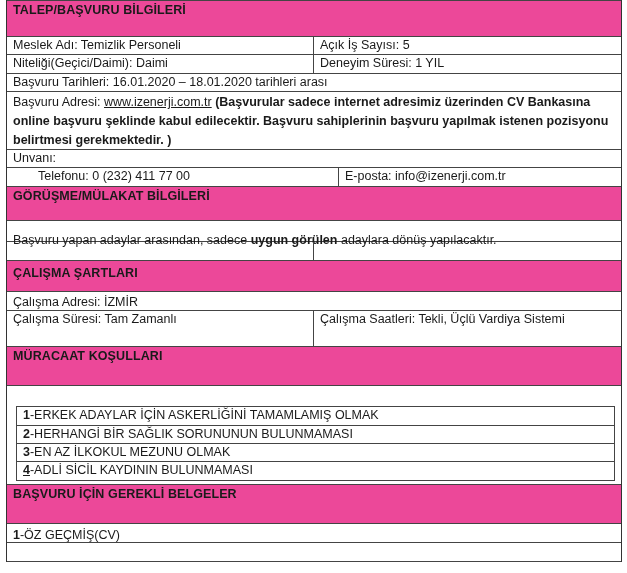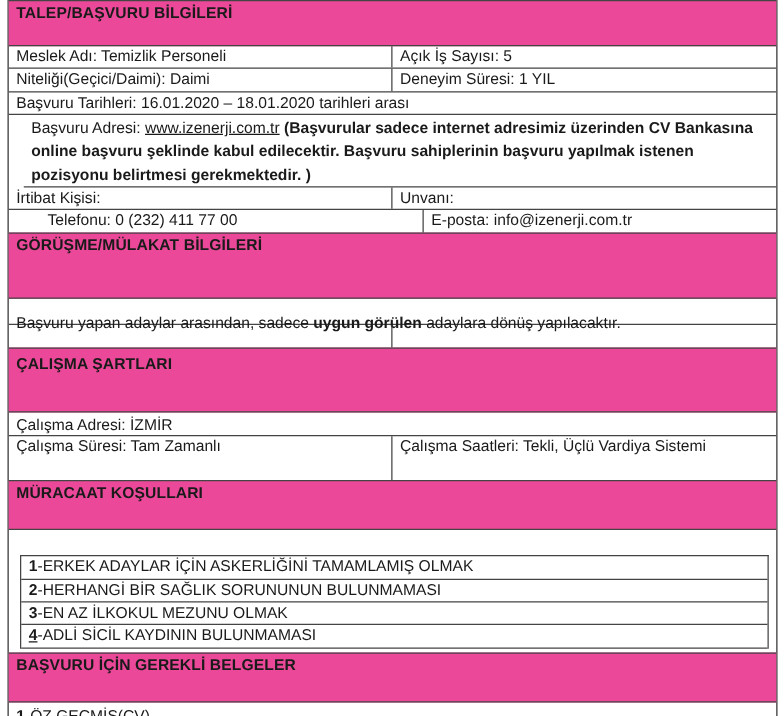--- a/index.html
+++ b/index.html
@@ -37,48 +37,47 @@
     <div class="cell c-left">Meslek Adı:  Temizlik Personeli</div>
     <div class="cell c-right">Açık İş Sayısı: 5</div>
   </div>
   <div class="row" style="height:19px;">
     <div class="cell c-left">Niteliği(Geçici/Daimi): Daimi</div>
     <div class="cell c-right">Deneyim Süresi: 1 YIL</div>
   </div>
   <div class="row" style="height:18px;">
     <div class="cell c-full">Başvuru Tarihleri: 16.01.2020 – 18.01.2020 tarihleri arası</div>
   </div>
-  <div class="row" style="height:58px;margin-left:12px;">
+  <div class="row" style="height:58px;">
     <div class="cell c-full wrap">
       <span>Başvuru Adresi:  </span><span class="link">www.izenerji.com.tr</span><b>  (Başvurular sadece internet adresimiz üzerinden CV Bankasına online başvuru şeklinde kabul edilecektir. Başvuru sahiplerinin başvuru yapılmak istenen pozisyonu belirtmesi gerekmektedir. )</b>
     </div>
   </div>
   <div class="row" style="height:18px;">
-    <div class="cell c-left">İrtibat Kişisi:</div>
     <div class="cell c-right">Unvanı:</div>
   </div>
   <div class="row" style="height:18px; border-bottom:none;margin-left:25px;">
     <div class="cell c-left">Telefonu: 0 (232) 411 77 00</div>
     <div class="cell c-right">E-posta: info@izenerji.com.tr</div>
   </div>
 
-  <div class="hdr" style="height:53px;">
+  <div class="hdr" style="height:35px;">
     <span>GÖRÜŞME/MÜLAKAT BİLGİLERİ</span>
   </div>
   <div class="row" style="height:21px;">
     <div class="cell c-full" style="padding-top:12px;">
       <span>Başvuru yapan adaylar arasından, sadece </span><b>uygun görülen</b><span> adaylara dönüş yapılacaktır.</span>
     </div>
   </div>
   <div class="row" style="height:18px; border-bottom:none;">
     <div class="cell c-left"></div>
     <div class="cell c-right"></div>
   </div>
 
-  <div class="hdr" style="height:52px; padding-top:5px;">
+  <div class="hdr" style="height:32px; padding-top:5px;">
     <span>ÇALIŞMA ŞARTLARI</span>
   </div>
   <div class="row" style="height:19px;">
     <div class="cell c-full" style="padding-top:3px;">Çalışma Adresi: İZMİR</div>
   </div>
   <div class="row" style="height:35px; border-bottom:none;">
     <div class="cell c-left">Çalışma Süresi: Tam Zamanlı</div>
     <div class="cell c-right">Çalışma Saatleri: Tekli, Üçlü Vardiya Sistemi</div>
   </div>
 

